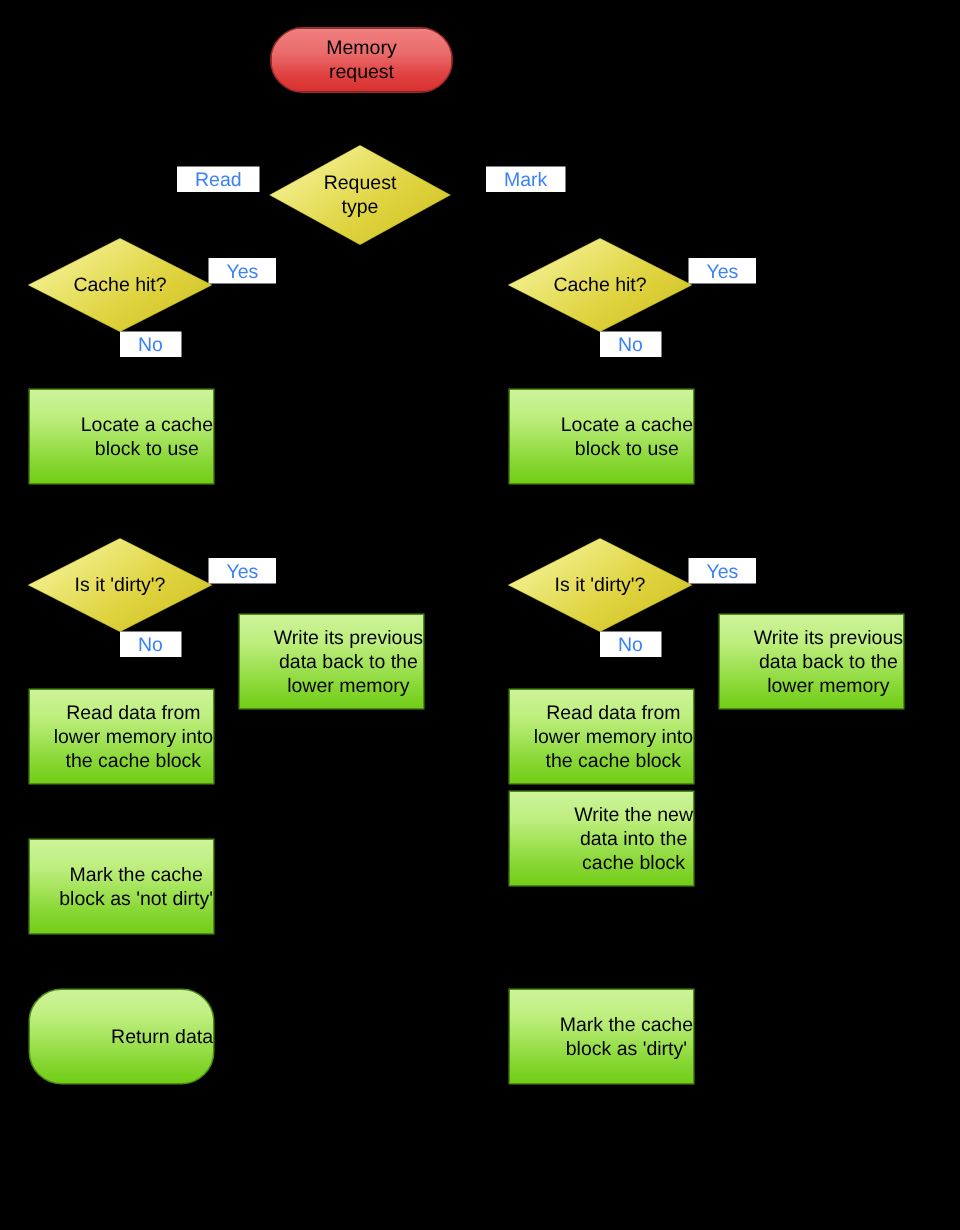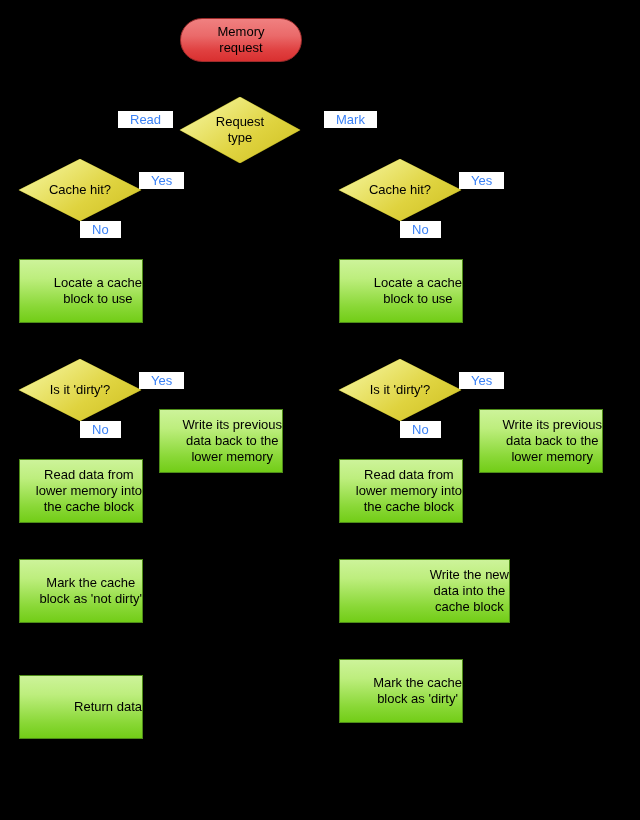--- a/index.html
+++ b/index.html
@@ -195,27 +195,27 @@
     <span class="node-label">Read data from
 lower memory into
 the cache block</span>
   </div>
 
   <div class="process" style="left:19px; top:559px; width:122px; height:62px;">
     <span class="node-label">Mark the cache
 block as 'not dirty'</span>
   </div>
 
-  <div class="process" style="left:339px; top:559px; width:122px; height:62px;padding-left:47px;">
+  <div class="process" style="left:339px; top:527px; width:122px; height:62px;">
     <span class="node-label">Write the new
 data into the
 cache block</span>
   </div>
 
-  <div class="process" style="left:19px; top:675px; width:122px; height:62px;">
+  <div class="process" style="left:19px; top:659px; width:122px; height:62px;border-radius:22px;">
     <span class="node-label">Return data</span>
   </div>
 
   <div class="process" style="left:339px; top:659px; width:122px; height:62px;">
     <span class="node-label">Mark the cache
 block as 'dirty'</span>
   </div>
 
 
   <div class="edge-label" style="left:118px; top:111px;">Read</div>

